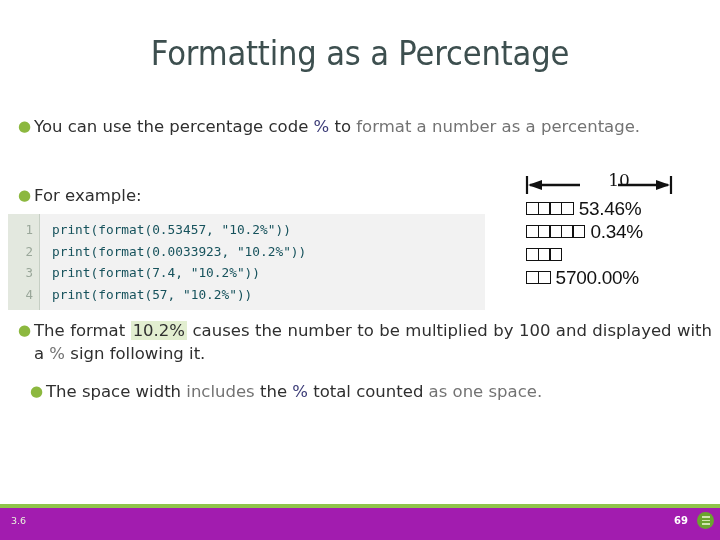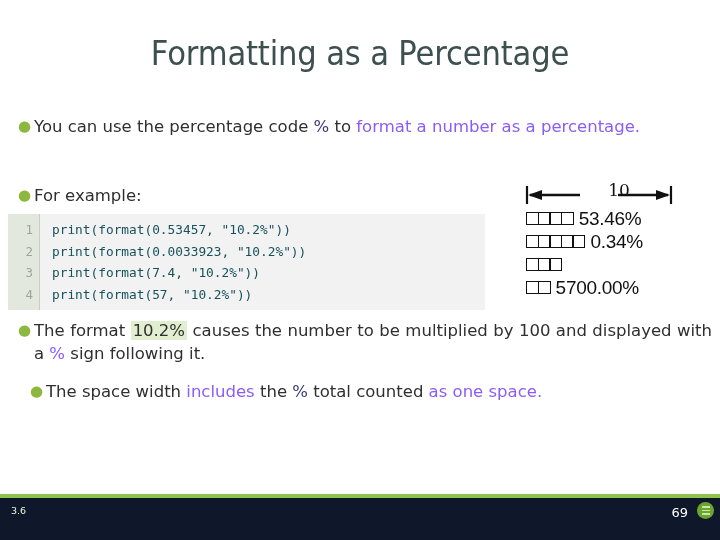--- a/index.html
+++ b/index.html
@@ -59,21 +59,21 @@
   .justified .btext {
     text-align: justify;
     text-align-last: left;
   }
 
   .b1 { top: 116px; left: 18px; width: 690px; }
   .b2 { top: 185px; left: 18px; width: 400px; }
   .b3 { top: 320px; left: 18px; width: 694px; }
   .b4 { top: 381px; left: 30px; width: 640px; }
 
-  .green  { color: #8b5cf6; }
+  .green  { color: #737373; }
   .purple { color: #3b3b77; }
   .hl {
     background: #e2eed0;
     padding: 0 2px;
   }
 
   
   .code-block {
     position: absolute;
     top: 214px;
@@ -108,21 +108,21 @@
     font-family: "DejaVu Sans Mono", monospace;
     font-size: 12.8px;
     line-height: 21.5px;
     color: #16525c;
     white-space: pre;
   }
 
   
   .diagram {
     position: absolute;
-    top: 183px;
+    top: 173px;
     left: 524px;
     width: 190px;
     font-family: "DejaVu Serif", serif;
   }
   .dim-row {
     position: relative;
     height: 24px;
   }
   .dim-row svg { display: block; }
   .dim-label {
@@ -162,46 +162,46 @@
     letter-spacing: -0.3px;
     white-space: pre;
   }
 
   
   .footer {
     position: absolute;
     left: 0;
     bottom: 0;
     width: 720px;
-    height: 42px;
-    background: #0f172a;
+    height: 32px;
+    background: #a21caf;
   }
   .footer::before {
     content: "";
     position: absolute;
     top: -4px; left: 0;
     width: 720px; height: 4px;
     background: #8fc44a;
   }
   .footer-left {
     position: absolute;
     left: 11px;
     top: 7px;
     font-size: 9.5px;
     color: #e9f3dc;
     font-family: "DejaVu Sans", sans-serif;
   }
   .footer-page {
     position: absolute;
     right: 32px;
     top: 7px;
-    font-size: 13px;
+    font-size: 10px;
     color: #ffffff;
     font-family: "DejaVu Sans", sans-serif;
-    font-weight: normal;
+    font-weight: bold;
   }
   .footer-icon {
     position: absolute;
     right: 6px;
     top: 4px;
     width: 17px;
     height: 17px;
     border-radius: 50%;
     background: #6aa52f;
     display: flex;

